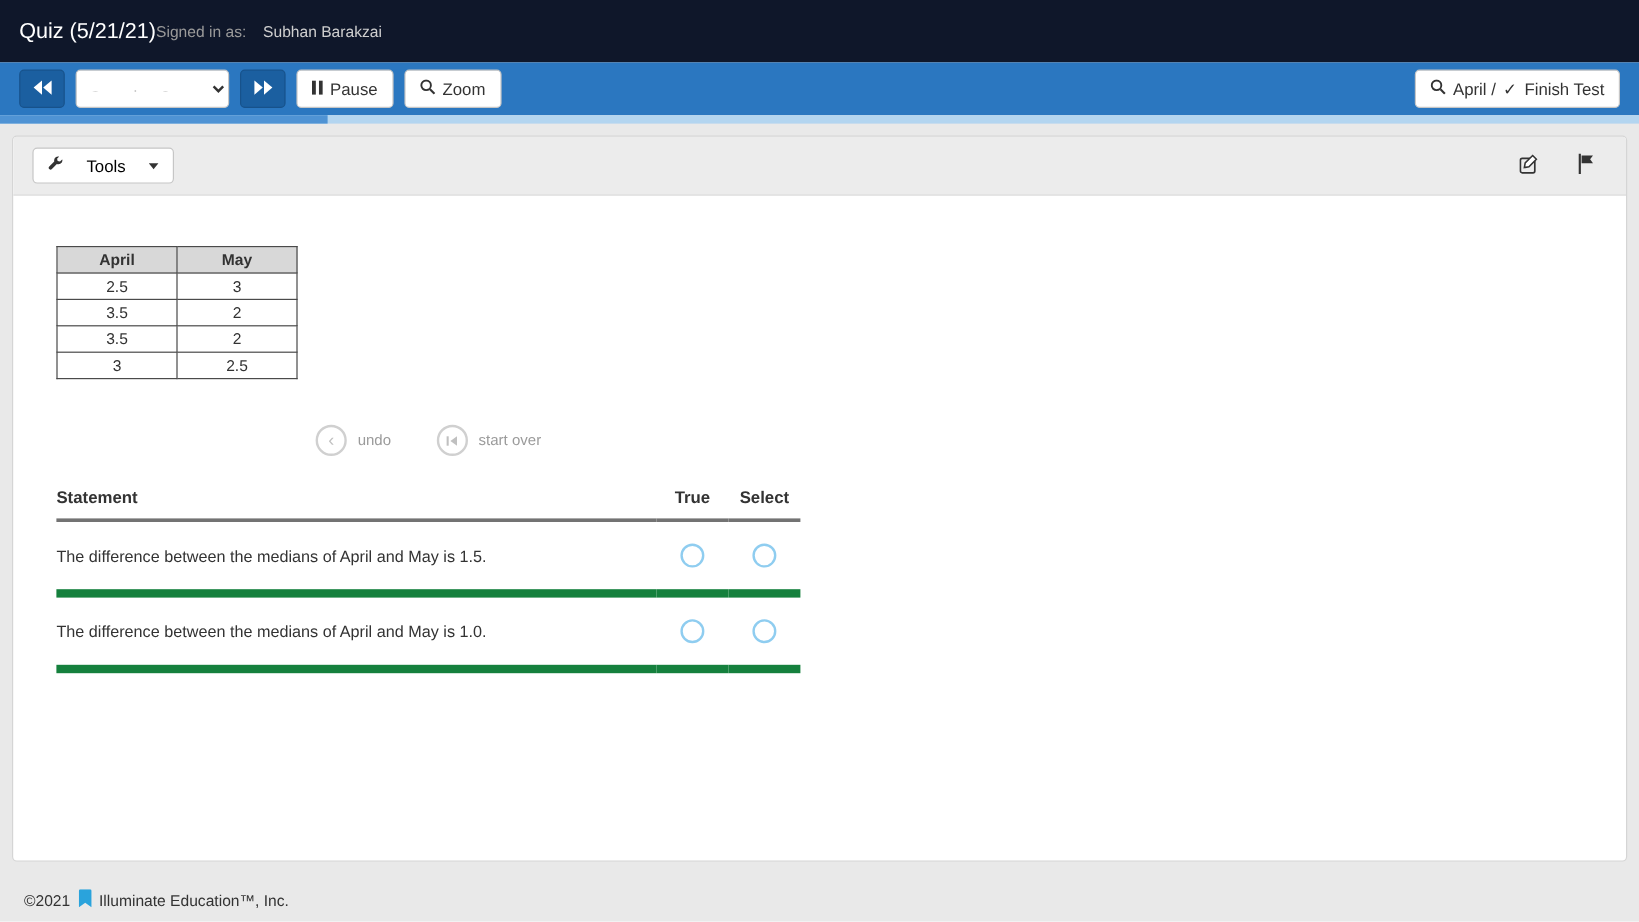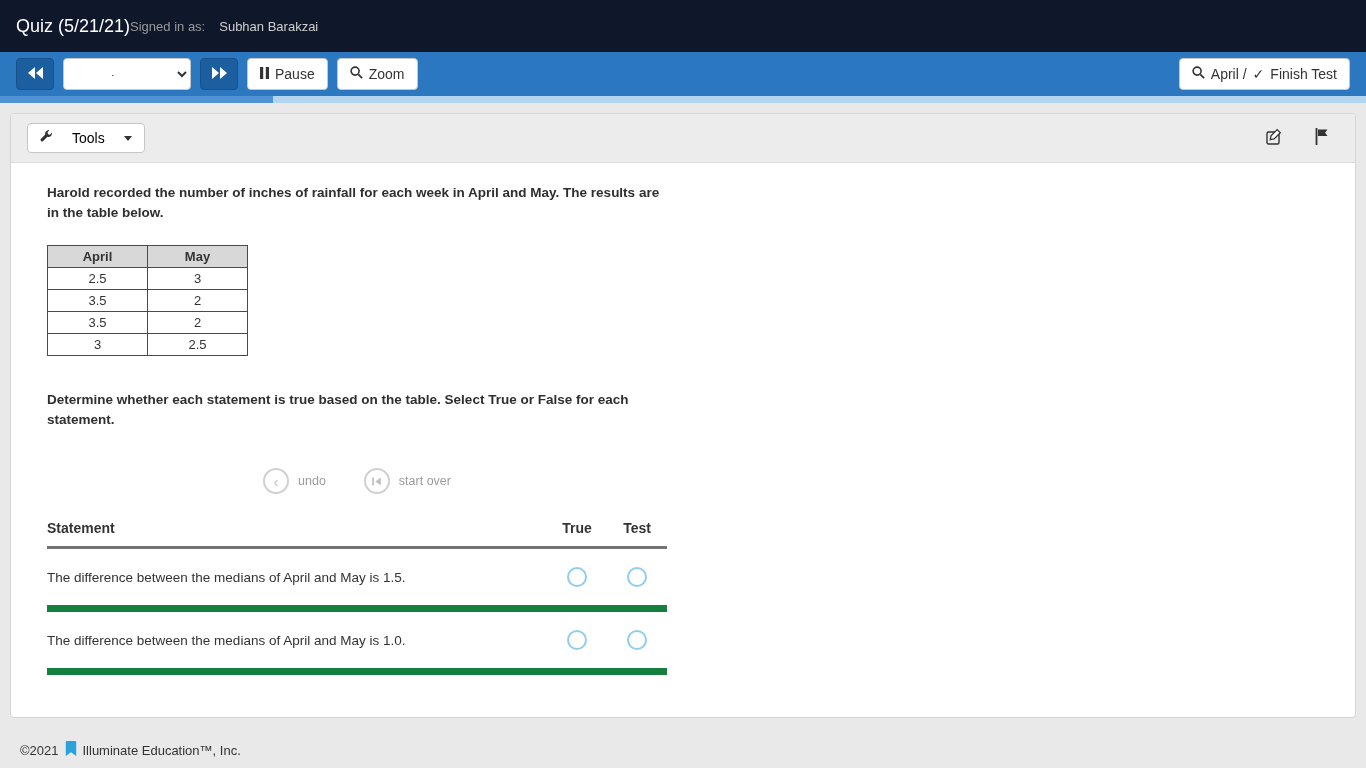--- a/index.html
+++ b/index.html
@@ -204,21 +204,20 @@
               <line x1="1.5" y1="0" x2="1.5" y2="17" stroke="#333" stroke-width="1.8"></line>
               <path d="M3 1.5h9.5l-2.4 3.3 2.4 3.3H3z" fill="#333"></path>
             </svg>
         </span>
       </button>
     </div>
   </div>
 
   <div class="q-body">
 
-    <p class="q-text">Harold recorded the number of inches of rainfall for each week in April and May.  The results are in the table below.</p>
 
     <table class="data">
       <thead>
         <tr>
           <th>April</th>
           <th>May</th>
         </tr>
       </thead>
       <tbody>
         <tr>
@@ -233,21 +232,20 @@
           <td>3.5</td>
           <td>2</td>
         </tr>
         <tr>
           <td>3</td>
           <td>2.5</td>
         </tr>
       </tbody>
     </table>
 
-    <p class="q-text instruction">Determine whether each statement is true based on the table.  Select True or False for each statement.</p>
 
     <div class="controls">
       <div class="control">
         <span class="circle-icon">
           <span>‹</span>
         </span>
         <span>undo</span>
       </div>
       <div class="control">
         <span class="circle-icon">
@@ -263,21 +261,21 @@
     <table class="statements">
       <colgroup>
           <col style="width:500px">
           <col style="width:60px">
           <col style="width:60px">
         </colgroup>
       <thead>
         <tr>
           <th>Statement</th>
           <th class="c">True</th>
-          <th class="c">Test</th>
+          <th class="c">Select</th>
         </tr>
       </thead>
       <tbody>
         <tr>
           <td>The difference between the medians of April and May is 1.5.</td>
           <td class="c"><span class="radio"></span></td>
           <td class="c"><span class="radio"></span></td>
         </tr>
         <tr>
           <td>The difference between the medians of April and May is 1.0.</td>

